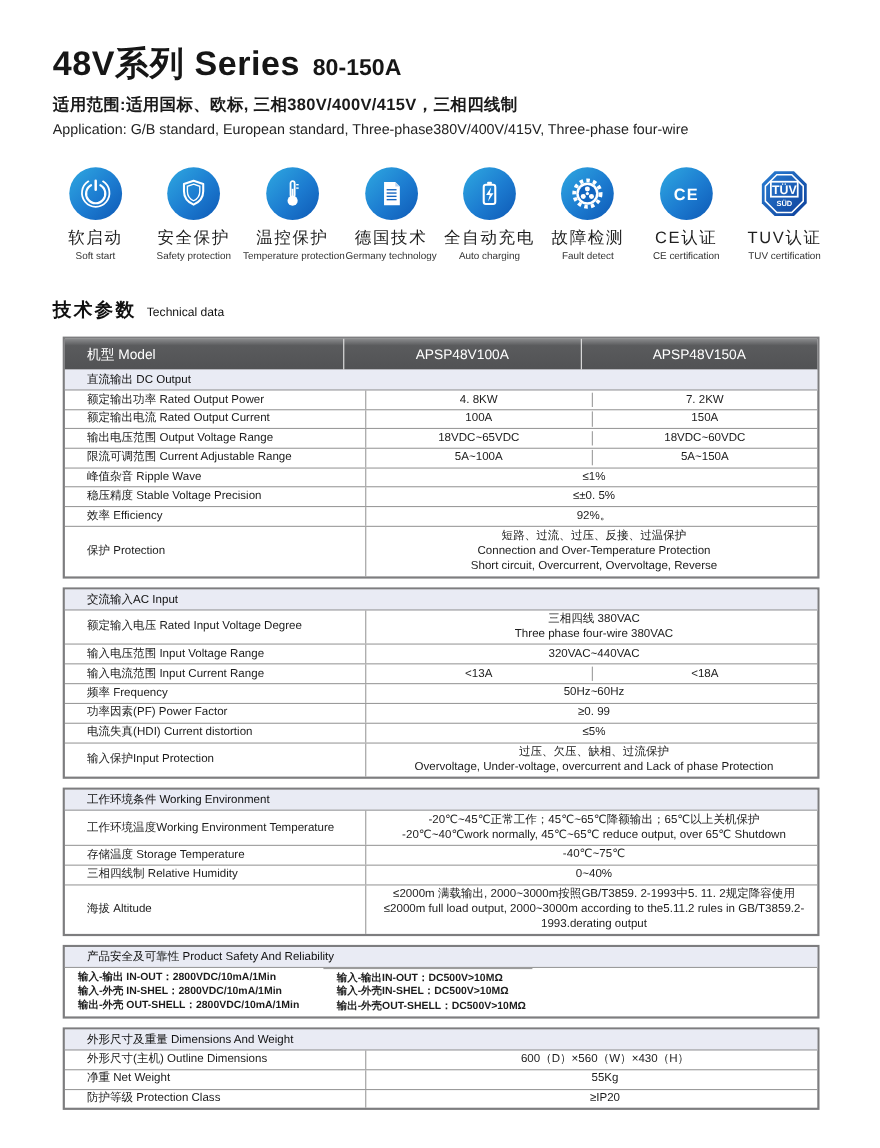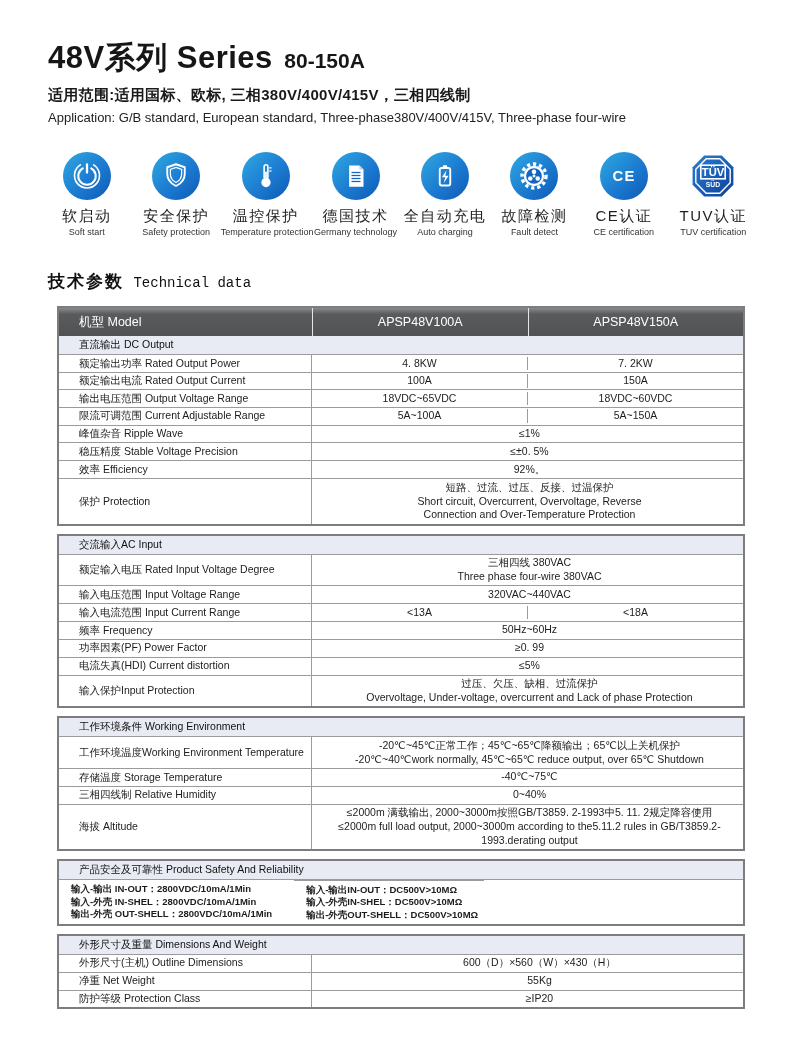--- a/index.html
+++ b/index.html
@@ -19,33 +19,33 @@
   .feat .ic{width:48px;height:48px;margin:0 auto;border-radius:50%;
     background:linear-gradient(135deg,#2fa9e1 0%,#1c7bd0 55%,#0e59b5 100%);
     display:flex;align-items:center;justify-content:center;}
   .feat.no-circle .ic{background:none;border-radius:0;}
   .feat .zh{margin-top:7px;font-size:15px;letter-spacing:1.5px;color:#1f1f1f;}
   .feat .en{margin-top:1px;font-size:9px;color:#333;white-space:nowrap;}
 
   
   .tech-heading{margin:33px 0 0 48px;color:#111;}
   .tech-heading .zh{font-size:17px;font-weight:bold;letter-spacing:2px;}
-  .tech-heading .en{font-size:14px;margin-left:5px;font-family:Liberation Mono, monospace;}
+  .tech-heading .en{font-size:11px;margin-left:5px;}
 
   
   #tables{margin:13px 0 0 57px;width:688px;}
   .tblock{border:2px solid #7d7d7f;margin-bottom:8px;box-sizing:border-box;background:#fff;}
   .thead{display:flex;height:28px;line-height:28px;color:#fff;font-size:12.5px;
     background:linear-gradient(180deg,#8a8b8d 0%,#5a5b5d 22%,#515254 100%);}
   .th-label{width:253px;box-sizing:border-box;padding-left:20px;}
   .th-model{flex:1;text-align:center;border-left:1px solid #e6e6e6;}
   .sec{background:#e9ebf4;font-size:10.5px;color:#111;padding:2px 0 2px 20px;border-bottom:1px solid #9b9b9b;}
   .trow{display:flex;border-bottom:1px solid #9b9b9b;font-size:10.5px;min-height:15px;}
   .trow:last-child{border-bottom:none;}
-  .c-label{width:253px;box-sizing:border-box;padding:1.5px 6px 1.5px 20px;border-right:1px solid #9b9b9b;
+  .c-label{width:274px;box-sizing:border-box;padding:1.5px 6px 1.5px 20px;border-right:1px solid #9b9b9b;
     display:flex;align-items:center;line-height:1.3;}
   .c-vals{flex:1;display:flex;min-width:0;align-items:center;}
   .c-vals.merged{flex-direction:column;justify-content:center;padding:1.5px 6px 1.5px 10px;box-sizing:border-box;line-height:1.32;}
   .c-vals.split .vcell{flex:1;display:flex;align-items:center;justify-content:center;line-height:1.3;}
   .c-vals.split .vcell + .vcell{border-left:1px solid #9b9b9b;}
   .c-vals.stack{flex-direction:row;gap:16px;}
   .vgroup{padding:2.5px 6px 2.5px 12px;font-weight:bold;font-size:9.5px;line-height:1.32;}
   .vgroup + .vgroup{border-top:1px solid #9b9b9b;}
   .block-dimensions .c-vals.merged{padding-left:30px;}
 </style>
@@ -225,22 +225,22 @@
         <div class="trow">
           <div class="c-label">效率 Efficiency</div>
           <div class="c-vals merged">
             <div>92%。</div>
           </div>
         </div>
         <div class="trow">
           <div class="c-label">保护 Protection</div>
           <div class="c-vals merged">
             <div>短路、过流、过压、反接、过温保护</div>
+            <div>Connection and Over-Temperature Protection</div>
             <div>Short circuit,  Overcurrent, Overvoltage, Reverse</div>
-            <div>Connection and Over-Temperature Protection</div>
           </div>
         </div>
       </div>
       <div class="tblock block-ac-input">
         <div class="sec">交流输入AC Input</div>
         <div class="trow">
           <div class="c-label">额定输入电压 Rated Input Voltage Degree</div>
           <div class="c-vals merged">
             <div>三相四线  380VAC</div>
             <div>Three phase  four-wire 380VAC</div>

